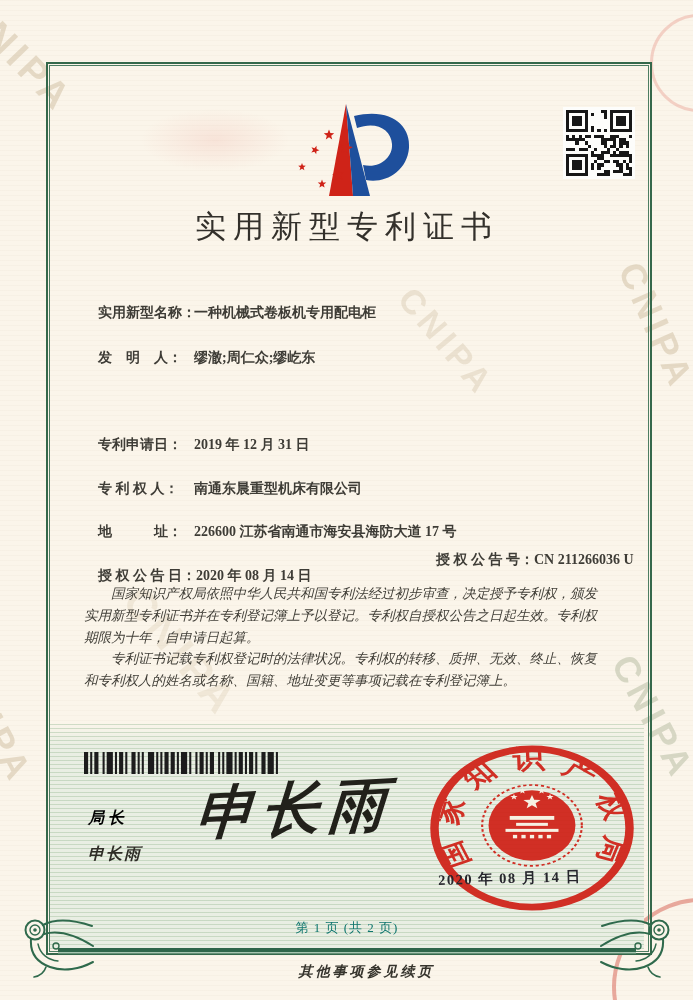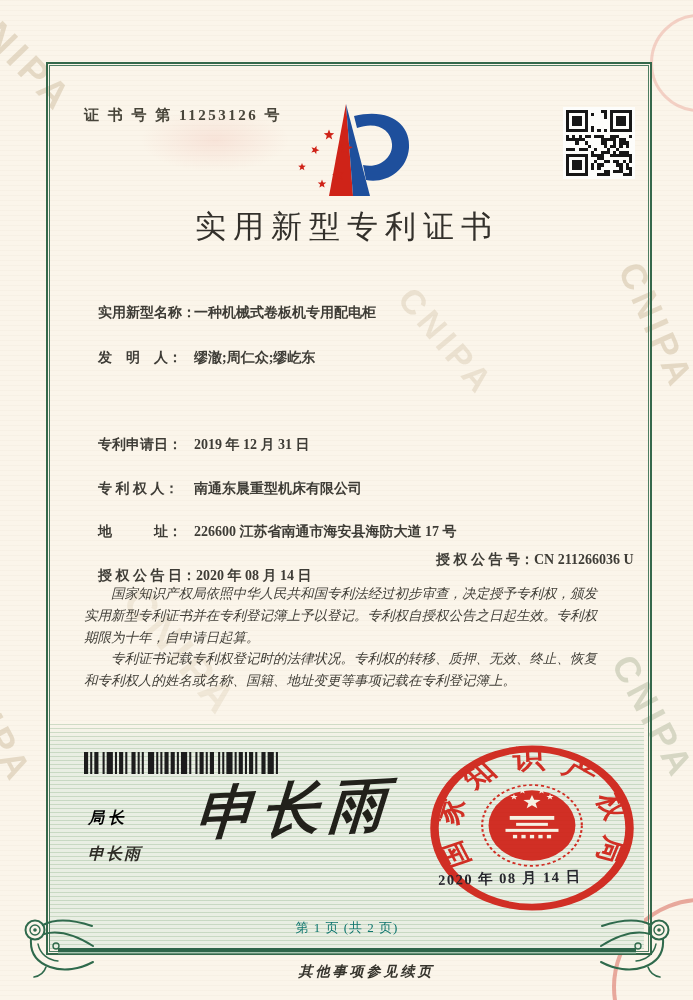--- a/index.html
+++ b/index.html
@@ -94,21 +94,20 @@
       <circle cx="13" cy="14" r="1.8" fill="#2f6a4c" stroke="none"></circle>
       <path d="M21,9 C34,2 52,4 70,10"></path>
       <path d="M22,18 C36,14 52,18 71,30"></path>
       <path d="M9,23 C8,36 14,46 28,51 C42,56 58,53 71,46"></path>
       <path d="M16,28 C18,38 26,44 36,45" stroke-width="1.4"></path>
       <path d="M24,51 C22,57 18,60 12,61" stroke-width="1.6"></path>
       <circle cx="34" cy="30" r="3" stroke-width="1.4"></circle>
     </g>
   </svg>
 
-  <div class="cert-no">证 书 号 第 11253126 号</div>
 
   <svg class="logo" viewBox="0 0 140 98">
     <path d="M69,4 L76,96 L52,96 Z" fill="#cf2318"></path>
     <path d="M69,4 L93,96 L76,96 Z" fill="#1e4f9c"></path>
     <path d="M77,16 C114,7 134,26 132,48 C130,72 107,84 89,80 L86,65 C103,69 116,57 115,44 C114,29 99,21 80,28 Z" fill="#1e4f9c"></path>
     <g id="logo-stars" fill="#cf2318">
         <polygon points="25.0,63.0 26.0,65.6 28.8,65.8 26.6,67.5 27.4,70.2 25.0,68.7 22.6,70.2 23.4,67.5 21.2,65.8 24.0,65.6"></polygon>
         <polygon points="39.5,45.8 39.6,48.9 42.5,50.2 39.5,51.2 39.2,54.3 37.4,51.8 34.3,52.5 36.1,49.9 34.5,47.2 37.5,48.2"></polygon>
         <polygon points="52.0,29.5 53.4,33.1 57.2,33.3 54.2,35.7 55.2,39.4 52.0,37.3 48.8,39.4 49.8,35.7 46.8,33.3 50.6,33.1"></polygon>
         <polygon points="70.2,41.1 71.1,46.0 75.9,47.0 71.6,49.4 72.1,54.3 68.5,50.9 64.0,52.9 66.1,48.4 62.8,44.7 67.7,45.4"></polygon>

